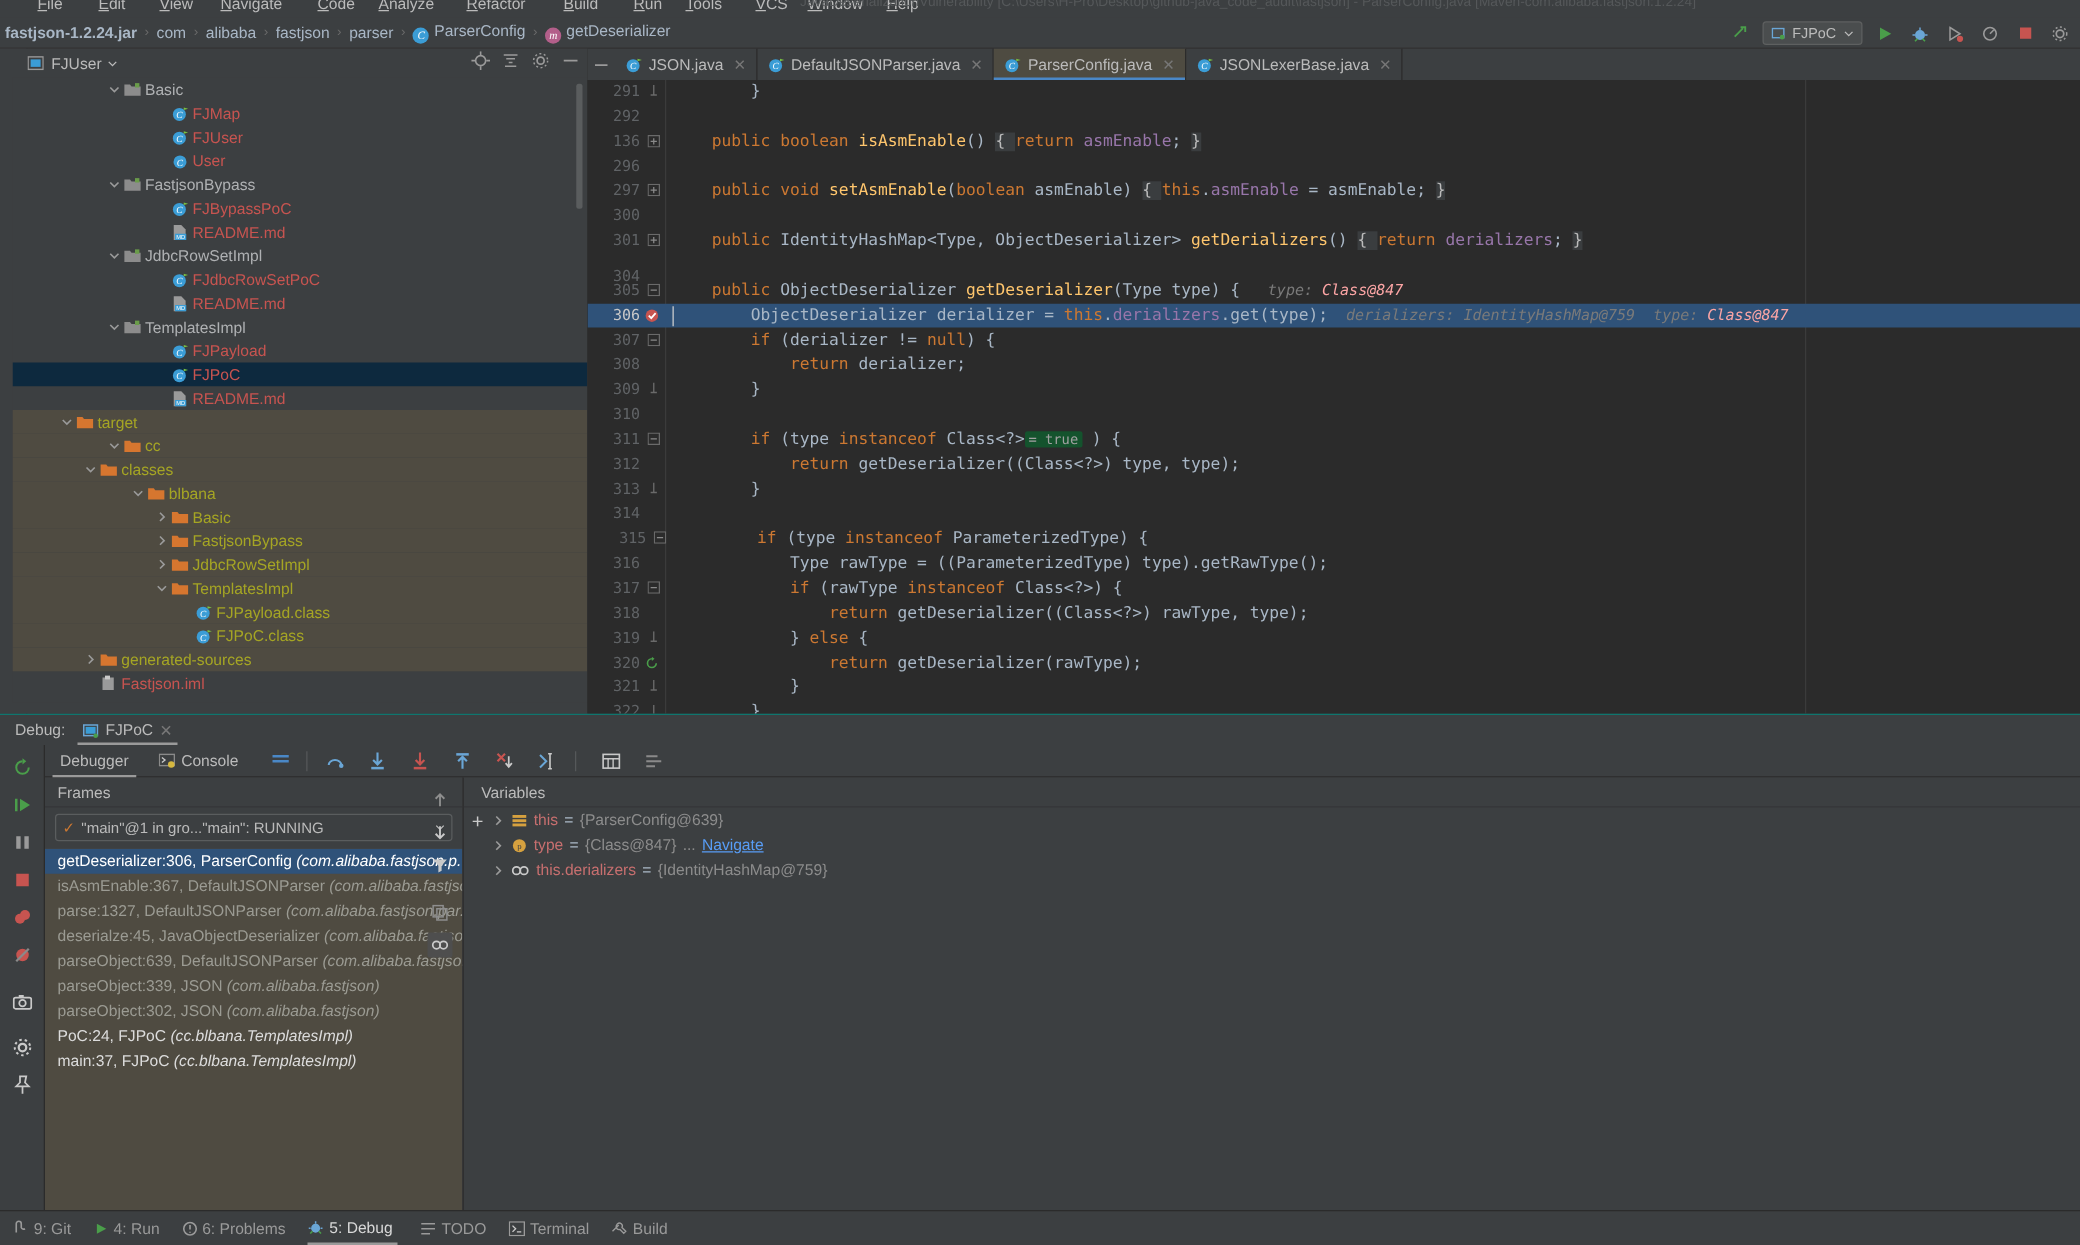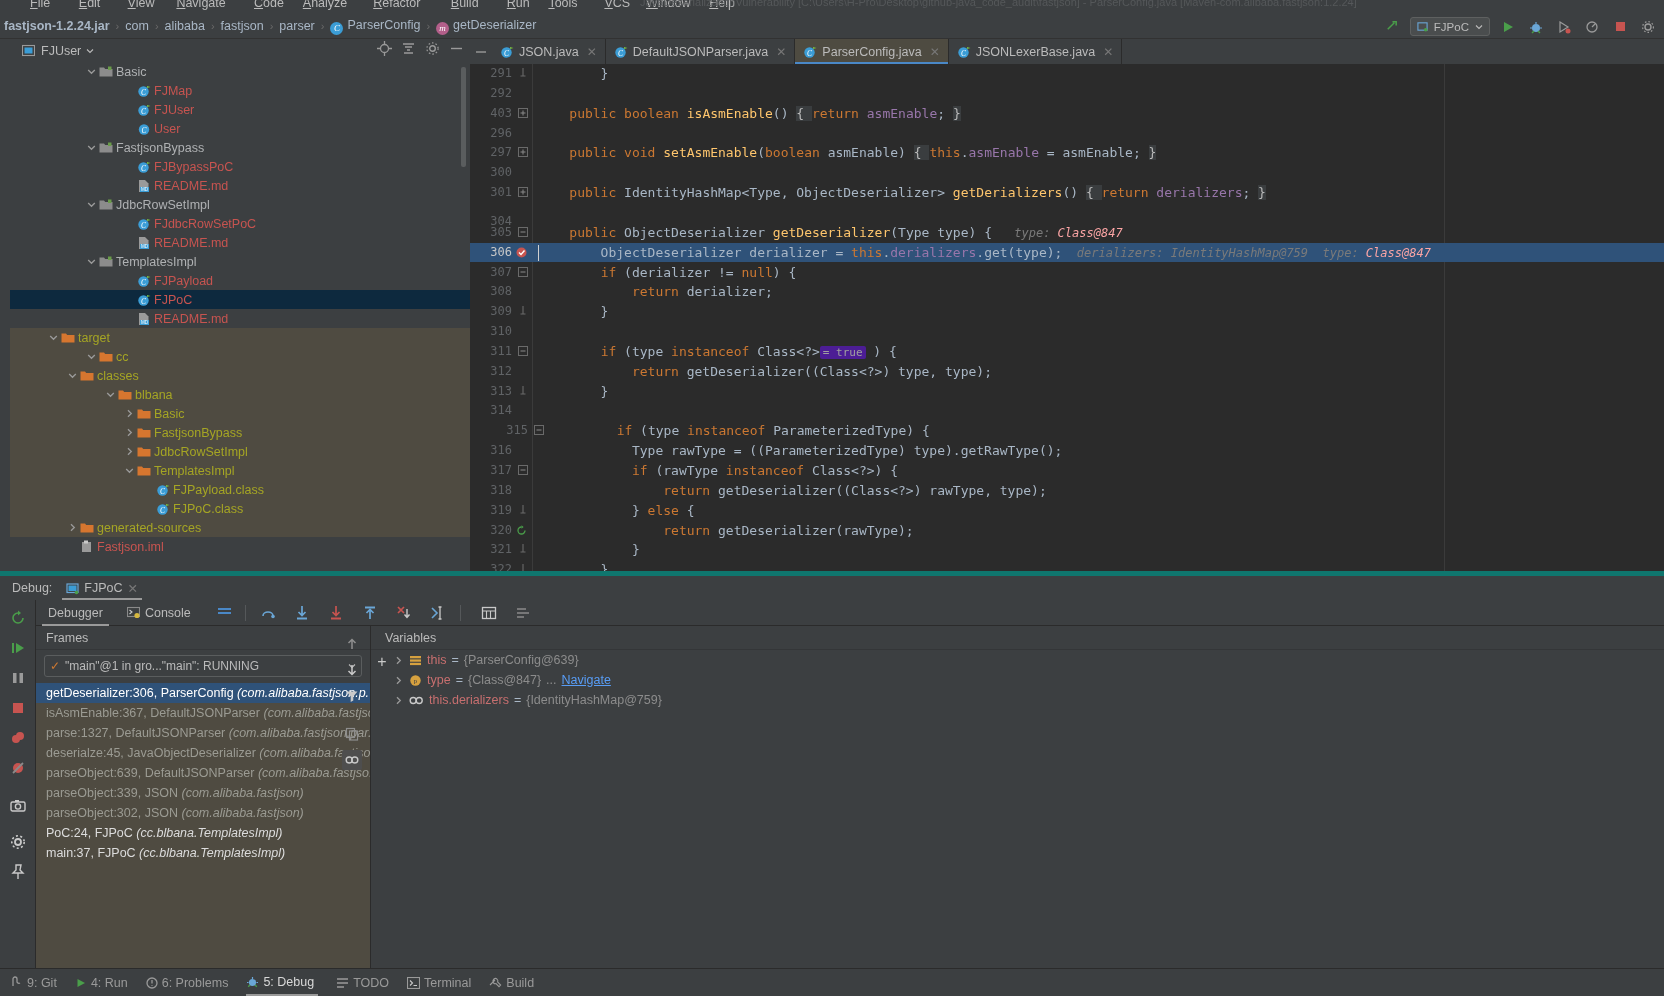--- a/index.html
+++ b/index.html
@@ -119,27 +119,27 @@
   .ctext{position:absolute;left:68px;}
   #gutterline{position:absolute;left:62px;top:0;width:1px;height:507px;background:#3b3b3b;}
   #caret{position:absolute;left:68px;width:1px;background:#d0d0d0;}
   #rightmargin{position:absolute;left:974px;top:0;width:1px;height:507px;background:#3b3b3b;}
   .kw{color:#cc7832;}
   .fld{color:#9876aa;}
   .mth{color:#ffc66d;}
   .txt{color:#a9b7c6;}
   .hint{color:#7a7a7a;font-style:italic;font-size:12px;}
   .hintv{color:#fca5a5;font-style:italic;font-size:12px;}
-  .inlv{background:#4c1d95;color:#a0a0a0;font-size:11px;padding:0 3px;border-radius:2px;font-style:normal;}
+  .inlv{background:#14532d;color:#a0a0a0;font-size:11px;padding:0 3px;border-radius:2px;font-style:normal;}
   .brace{background:#3a3d3f;}
 
   
   #debugpanel{
     position:absolute;left:0;top:571px;width:1664px;height:397px;background:#3c3f41;
-    border-top:5px solid #0f766e;
+    border-top:1px solid #0f766e;
   }
   #dbgheader{
     position:absolute;left:0;top:0;width:1664px;height:24px;display:flex;align-items:center;padding-left:12px;gap:10px;
   }
   #dbgheader .dlabel{color:#bbbbbb;font-size:12.5px;}
   .dtab{display:flex;align-items:center;gap:5px;padding:0 4px;height:24px;position:relative;}
   .dtab.active::after{content:"";position:absolute;left:0;right:0;bottom:0;height:2px;background:#9a9a9a;}
   #dbgtoolbar{
     position:absolute;left:36px;top:24px;width:1628px;height:26px;display:flex;align-items:center;gap:0;
     border-bottom:1px solid #2b2b2b;
@@ -703,21 +703,21 @@
         <span class="x">✕</span>
       </div>
     </div>
   <div id="codearea">
     <div id="gutterline"></div>
     <div id="rightmargin"></div>
   <div class="cl mono" style="top: 0px; position: absolute; left: 0px; right: 0px;"><span class="lnum">291</span><span class="gut" style="top: 4px;"><svg width="10" height="12" viewBox="0 0 10 12">
             <path d="M5 0 v8 M2.5 8 h5" stroke="#6a6a6a" stroke-width="1.1" fill="none"></path>
           </svg></span><span class="ctext"><span class="txt">        }</span></span></div>
       <div class="cl mono" style="top: 19.85px; position: absolute; left: 0px; right: 0px;"><span class="lnum">292</span><span class="ctext"></span></div>
-      <div class="cl mono" style="top: 39.7px; position: absolute; left: 0px; right: 0px;"><span class="lnum">403</span><span class="gut" style="top: 4px;"><svg width="10" height="10" viewBox="0 0 10 10">
+      <div class="cl mono" style="top: 39.7px; position: absolute; left: 0px; right: 0px;"><span class="lnum">136</span><span class="gut" style="top: 4px;"><svg width="10" height="10" viewBox="0 0 10 10">
             <rect x="0.5" y="0.5" width="9" height="9" fill="none" stroke="#6a6a6a"></rect>
             <path d="M2.5 5 h5 M5 2.5 v5" stroke="#8a8a8a"></path>
           </svg></span><span class="ctext"><span class="txt">    </span><span class="kw">public </span><span class="kw">boolean </span><span class="mth">isAsmEnable</span><span class="txt">() </span><span class="brace">{ </span><span class="kw">return </span><span class="fld">asmEnable</span><span class="txt">; </span><span class="brace">}</span></span></div>
       <div class="cl mono" style="top: 59.55px; position: absolute; left: 0px; right: 0px;"><span class="lnum">296</span><span class="ctext"></span></div>
       <div class="cl mono" style="top: 79.4px; position: absolute; left: 0px; right: 0px;"><span class="lnum">297</span><span class="gut" style="top: 4px;"><svg width="10" height="10" viewBox="0 0 10 10">
             <rect x="0.5" y="0.5" width="9" height="9" fill="none" stroke="#6a6a6a"></rect>
             <path d="M2.5 5 h5 M5 2.5 v5" stroke="#8a8a8a"></path>
           </svg></span><span class="ctext"><span class="txt">    </span><span class="kw">public </span><span class="kw">void </span><span class="mth">setAsmEnable</span><span class="txt">(</span><span class="kw">boolean </span><span class="txt">asmEnable</span><span class="txt">) </span><span class="brace">{ </span><span class="kw">this</span><span class="txt">.</span><span class="fld">asmEnable</span><span class="txt"> = asmEnable; </span><span class="brace">}</span></span></div>
       <div class="cl mono" style="top: 99.25px; position: absolute; left: 0px; right: 0px;"><span class="lnum">300</span><span class="ctext"></span></div>
       <div class="cl mono" style="top: 119.1px; position: absolute; left: 0px; right: 0px;"><span class="lnum">301</span><span class="gut" style="top: 4px;"><svg width="10" height="10" viewBox="0 0 10 10">
@@ -745,21 +745,21 @@
       <div class="cl mono" style="top: 258.05px; position: absolute; left: 0px; right: 0px;"><span class="lnum">310</span><span class="ctext"></span></div>
       <div class="cl mono" style="top: 277.9px; position: absolute; left: 0px; right: 0px;"><span class="lnum">311</span><span class="gut" style="top: 4px;"><svg width="10" height="10" viewBox="0 0 10 10">
             <rect x="0.5" y="0.5" width="9" height="9" fill="none" stroke="#6a6a6a"></rect>
             <path d="M2.5 5 h5" stroke="#8a8a8a"></path>
           </svg></span><span class="ctext"><span class="txt">        </span><span class="kw">if </span><span class="txt">(type </span><span class="kw">instanceof </span><span class="txt">Class&lt;?&gt;</span><span class="inlv">= true</span><span class="txt"> ) {</span></span></div>
       <div class="cl mono" style="top: 297.75px; position: absolute; left: 0px; right: 0px; padding-left: 30px;"><span class="lnum">312</span><span class="ctext"><span class="txt">            </span><span class="kw">return </span><span class="txt">getDeserializer((Class&lt;?&gt;) type, type);</span></span></div>
       <div class="cl mono" style="top: 317.6px; position: absolute; left: 0px; right: 0px;"><span class="lnum">313</span><span class="gut" style="top: 4px;"><svg width="10" height="12" viewBox="0 0 10 12">
             <path d="M5 0 v8 M2.5 8 h5" stroke="#6a6a6a" stroke-width="1.1" fill="none"></path>
           </svg></span><span class="ctext"><span class="txt">        }</span></span></div>
       <div class="cl mono" style="top: 337.45px; position: absolute; left: 0px; right: 0px;"><span class="lnum">314</span><span class="ctext"></span></div>
-      <div class="cl mono" style="top: 357.3px; position: absolute; left: 16px; right: 0px;"><span class="lnum">315</span><span class="gut" style="top: 4px;"><svg width="10" height="10" viewBox="0 0 10 10">
+      <div class="cl mono" style="top: 357.3px; position: absolute; left: 5px; right: 0px;"><span class="lnum">315</span><span class="gut" style="top: 4px;"><svg width="10" height="10" viewBox="0 0 10 10">
             <rect x="0.5" y="0.5" width="9" height="9" fill="none" stroke="#6a6a6a"></rect>
             <path d="M2.5 5 h5" stroke="#8a8a8a"></path>
           </svg></span><span class="ctext"><span class="txt">        </span><span class="kw">if </span><span class="txt">(type </span><span class="kw">instanceof </span><span class="txt">ParameterizedType) {</span></span></div>
       <div class="cl mono" style="top: 377.15px; position: absolute; left: 0px; right: 0px;"><span class="lnum">316</span><span class="ctext"><span class="txt">            Type rawType = ((ParameterizedType) type).getRawType();</span></span></div>
       <div class="cl mono" style="top: 397px; position: absolute; left: 0px; right: 0px;"><span class="lnum">317</span><span class="gut" style="top: 4px;"><svg width="10" height="10" viewBox="0 0 10 10">
             <rect x="0.5" y="0.5" width="9" height="9" fill="none" stroke="#6a6a6a"></rect>
             <path d="M2.5 5 h5" stroke="#8a8a8a"></path>
           </svg></span><span class="ctext"><span class="txt">            </span><span class="kw">if </span><span class="txt">(rawType </span><span class="kw">instanceof </span><span class="txt">Class&lt;?&gt;) {</span></span></div>
       <div class="cl mono" style="top: 416.85px; position: absolute; left: 0px; right: 0px;"><span class="lnum">318</span><span class="ctext"><span class="txt">                </span><span class="kw">return </span><span class="txt">getDeserializer((Class&lt;?&gt;) rawType, type);</span></span></div>
       <div class="cl mono" style="top: 436.7px; position: absolute; left: 0px; right: 0px;"><span class="lnum">319</span><span class="gut" style="top: 4px;"><svg width="10" height="12" viewBox="0 0 10 12">

